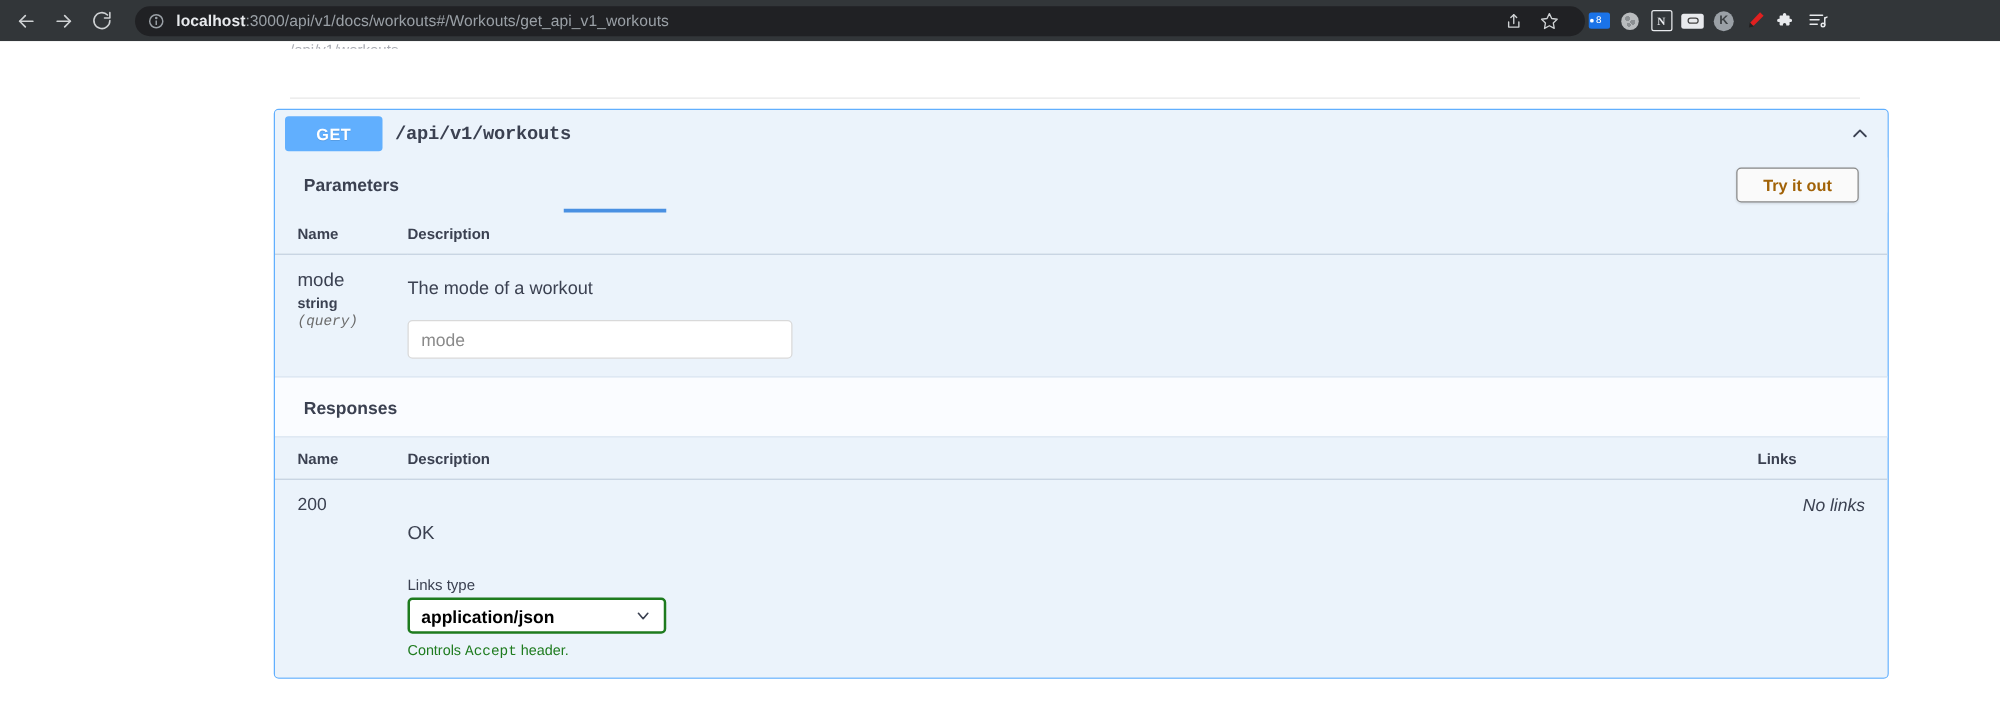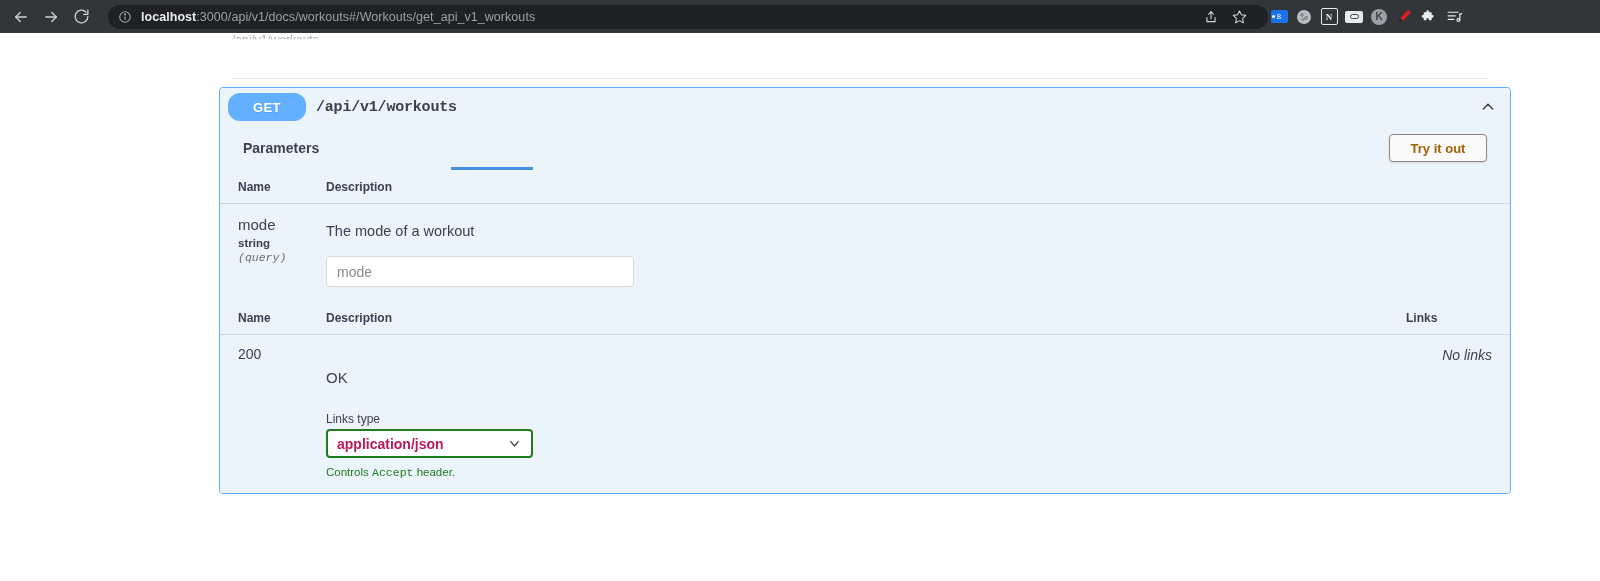--- a/index.html
+++ b/index.html
@@ -169,21 +169,21 @@
     height: 38px;
     box-sizing: border-box;
     background: #ebf3fb;
     cursor: pointer;
   }
   .method-badge {
     width: 78px;
     min-width: 78px;
     height: 28px;
     background: #61affe;
-    border-radius: 12px;
+    border-radius: 3px;
     color: #fff;
     font-size: 13px;
     font-weight: bold;
     font-family: "Liberation Sans", sans-serif;
     display: flex; align-items: center; justify-content: center;
     letter-spacing: 0.4px;
     text-shadow: 0 1px 0 rgba(0,0,0,.1);
   }
   .op-path {
     margin-left: 10px;
@@ -331,21 +331,21 @@
     background: #fff;
     display: flex;
     align-items: center;
     padding: 0 9px;
     box-sizing: border-box;
     cursor: pointer;
   }
   .media-select .val {
     font-size: 14px;
     font-weight: bold;
-    color: #be185d;
+    color: #000000;
   }
   .media-select .chev {
     margin-left: auto;
     color: #3b4151;
     display:flex; align-items:center;
   }
   .media-hint {
     margin-top: 8px;
     font-size: 11.5px;
     color: #1e7b1e;
@@ -488,20 +488,23 @@
             </td>
             <td class="col-desc">
               <div class="param-desc">The mode of a workout</div>
               <input class="param-input" type="text" placeholder="mode" style="">
             </td>
             <td></td>
           </tr>
         </tbody>
       </table>
 
+      <div class="sec-head responses">
+        <span class="sec-title">Responses</span>
+      </div>
 
       <table class="tbl">
         <thead>
           <tr>
             <th class="col-name">Name</th>
             <th class="col-desc">Description</th>
             <th class="col-links">Links</th>
           </tr>
         </thead>
         <tbody>

